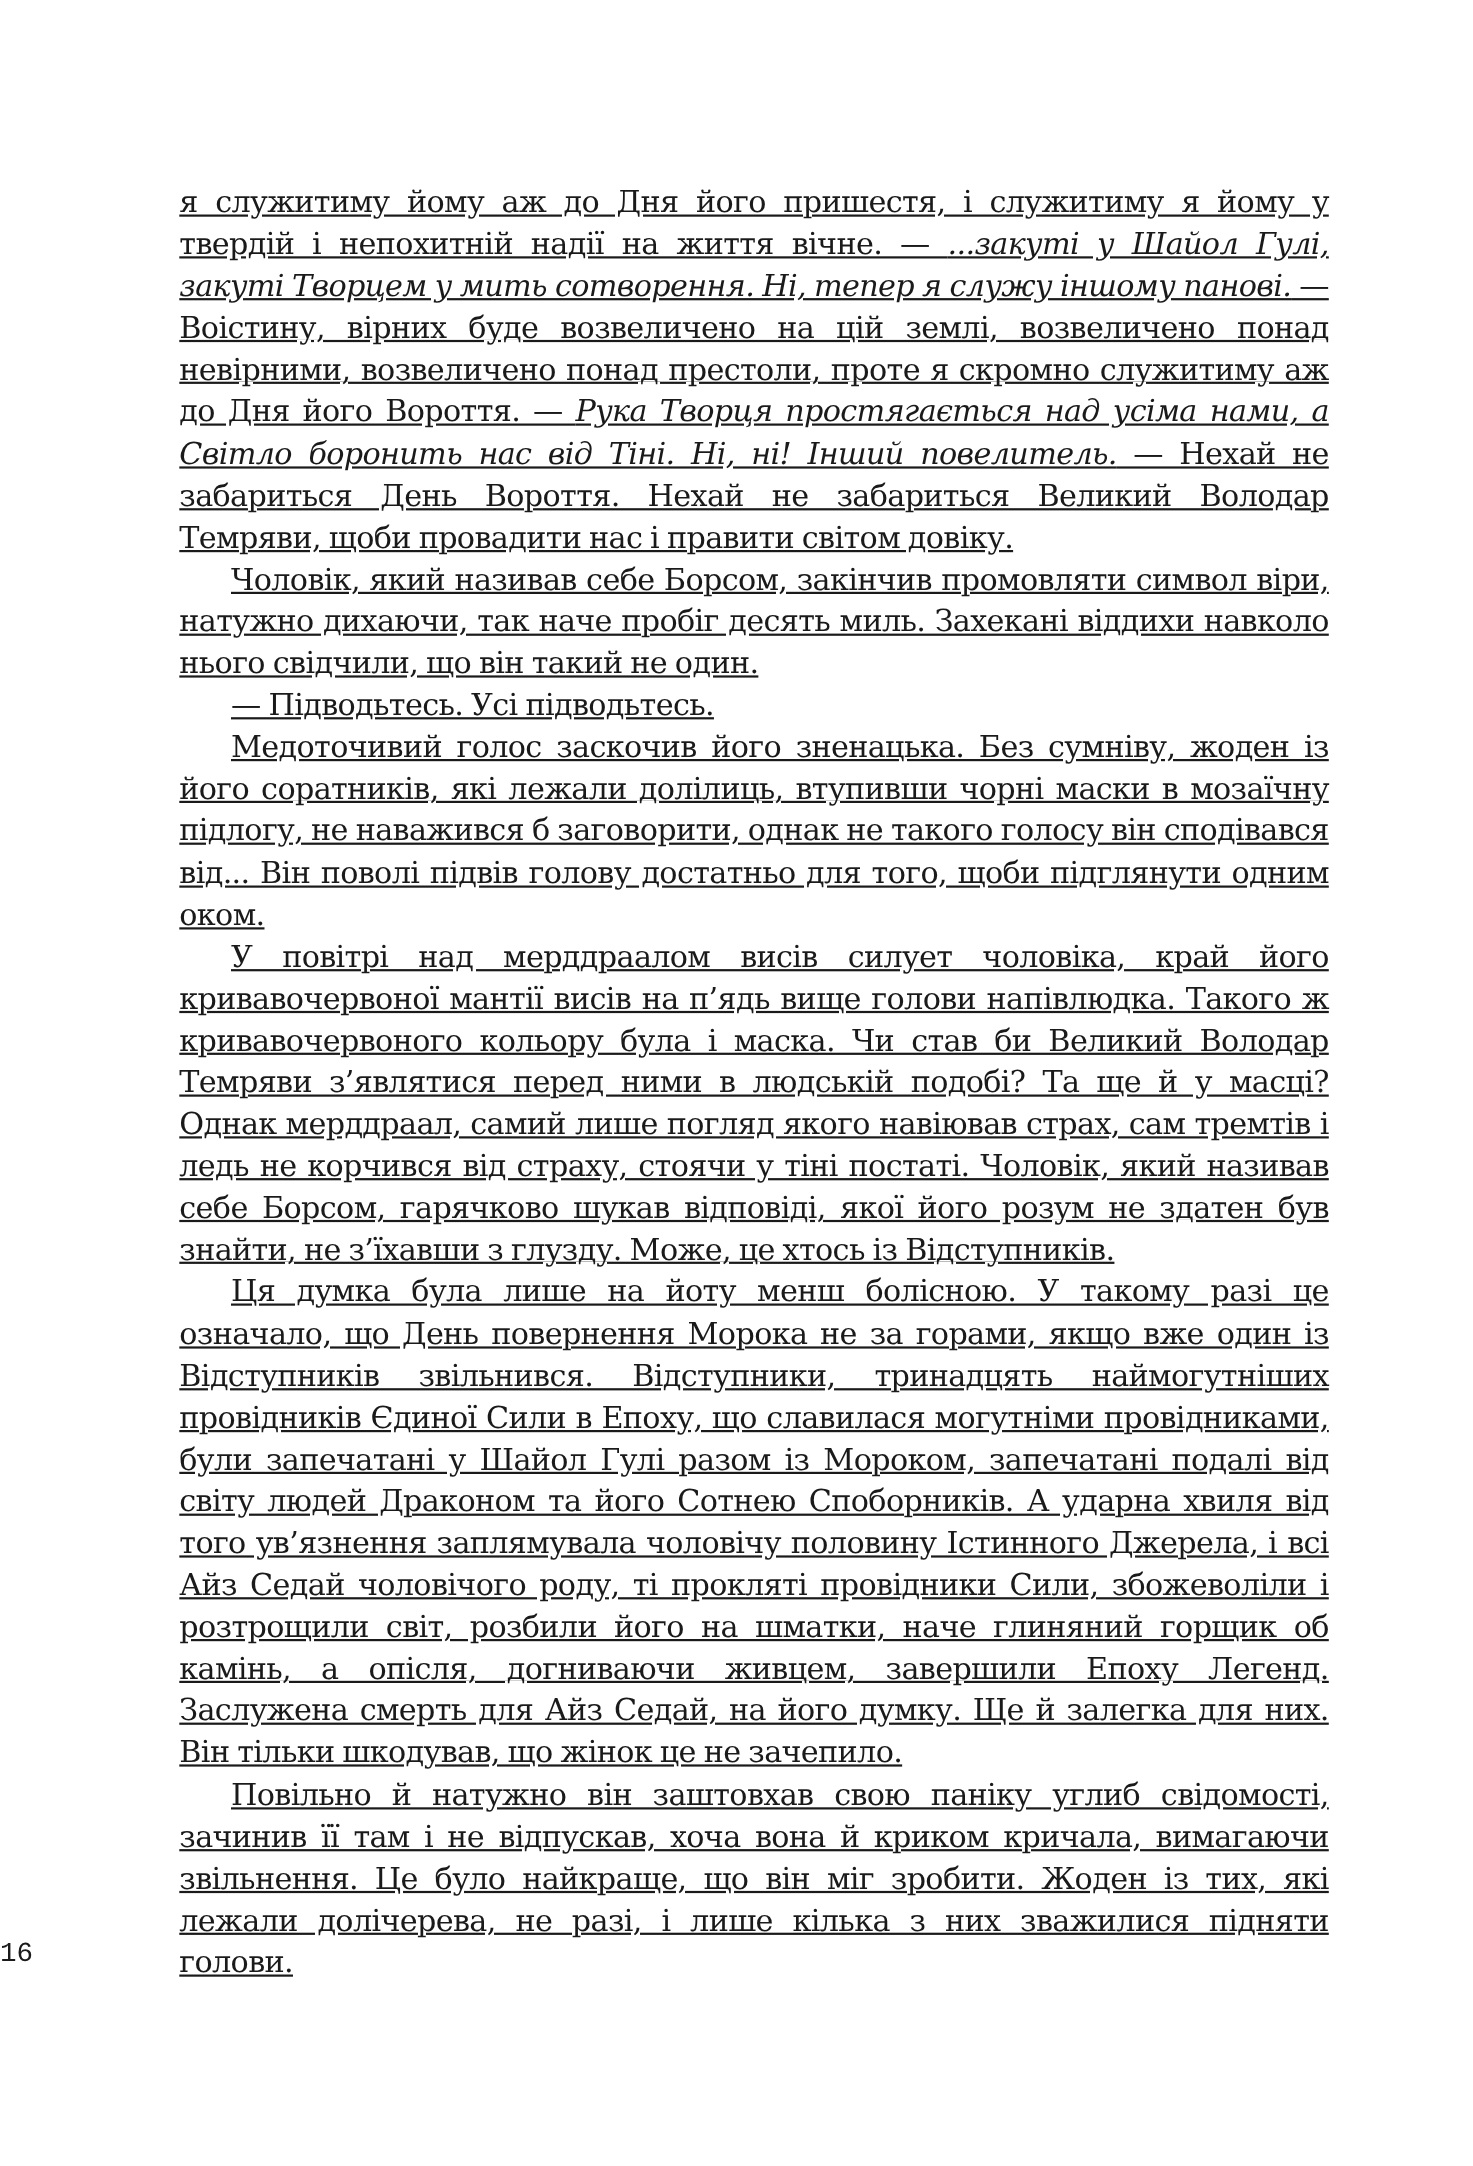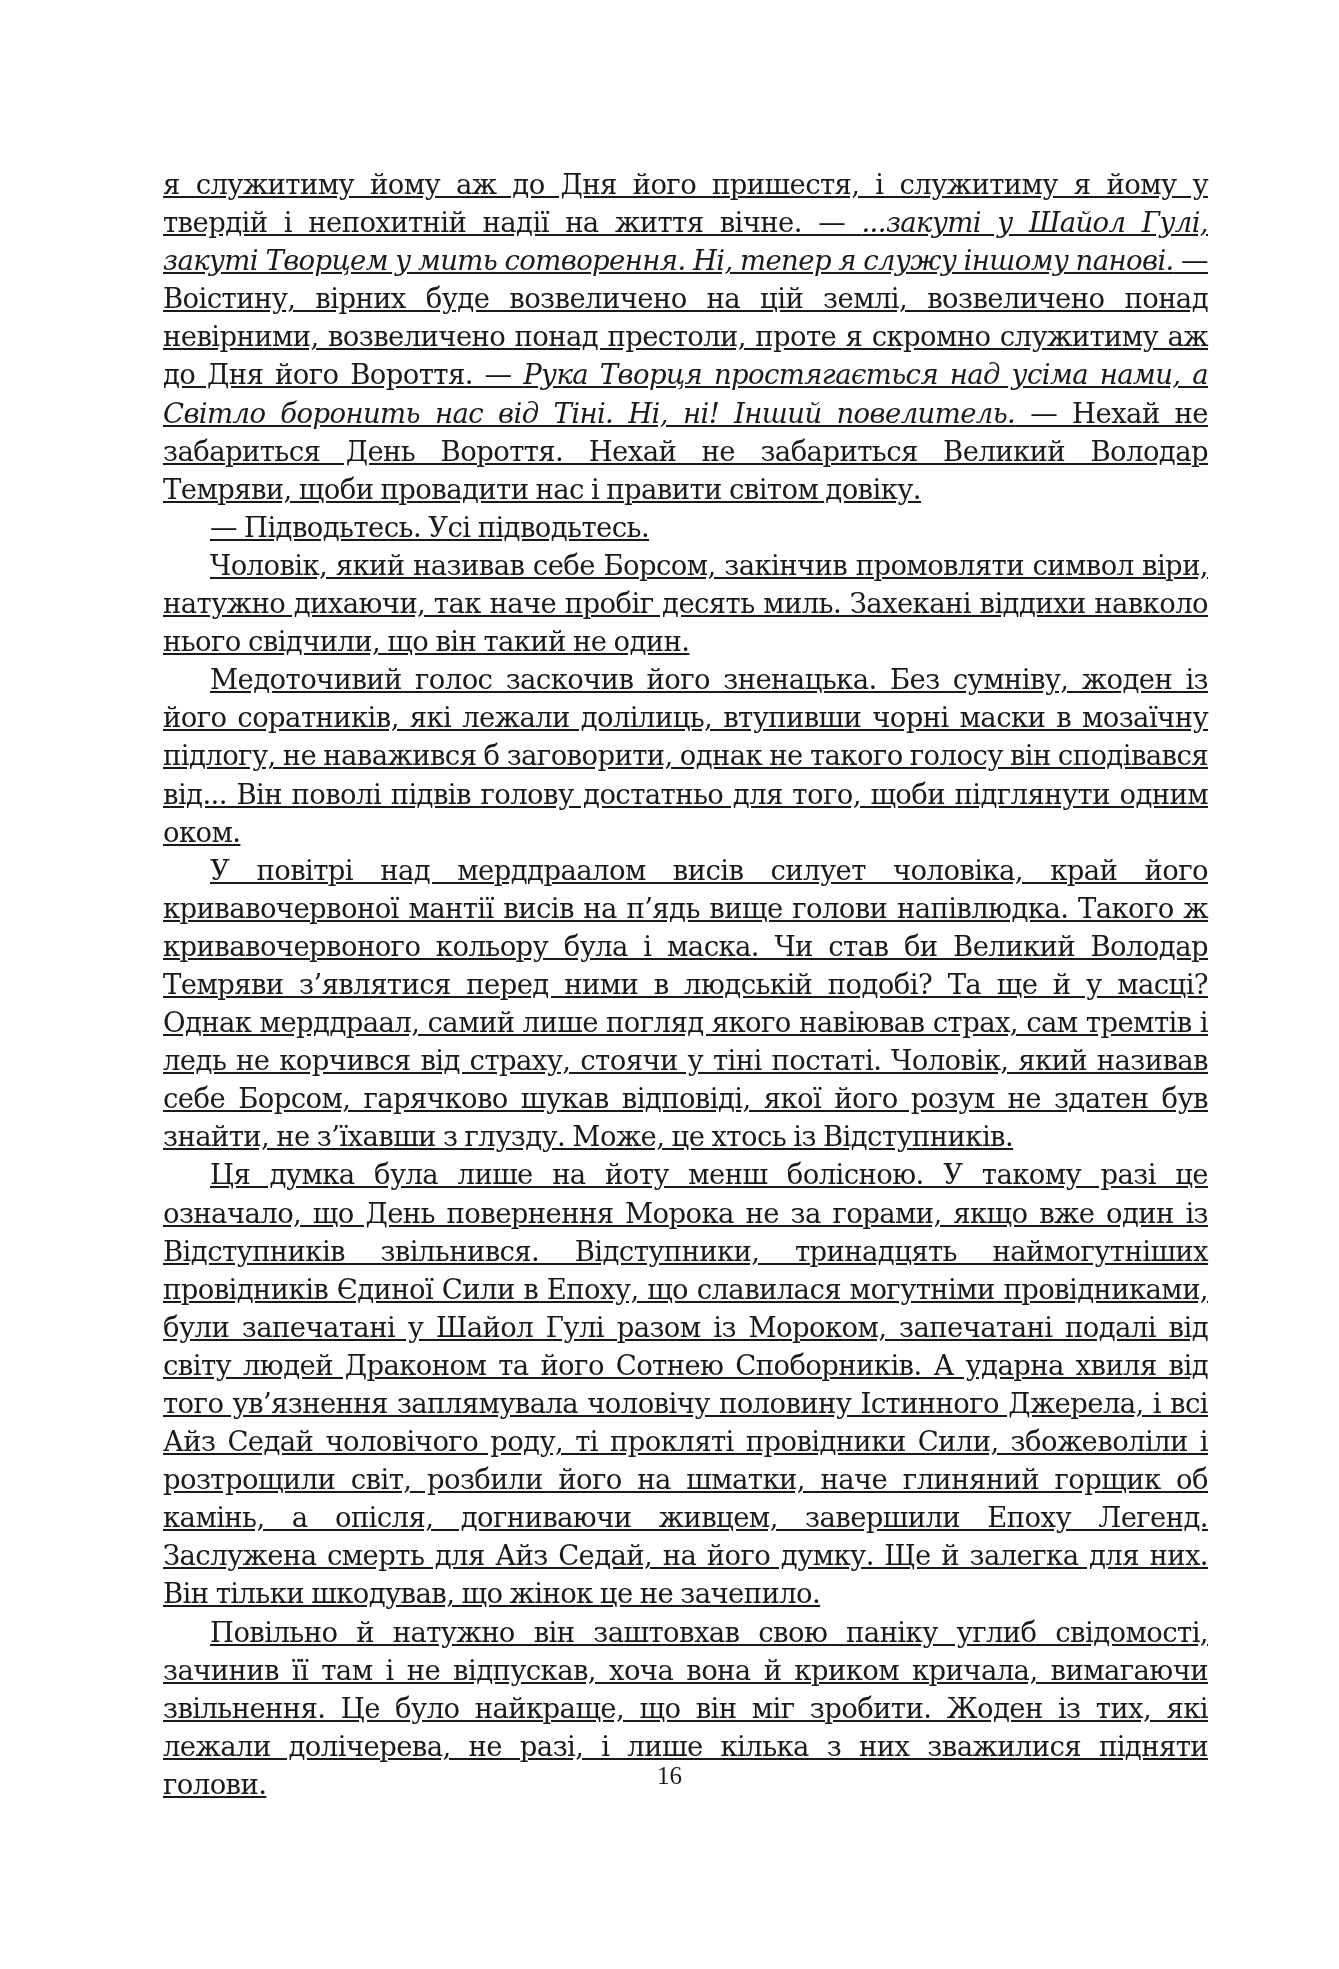--- a/index.html
+++ b/index.html
@@ -8,36 +8,36 @@
     position: absolute; left: 163px; top: 165px; width: 1045px;
     font-family: "DejaVu Serif", "Liberation Serif", serif;
     font-size: 27.5px; line-height: 38.1px; color: #1a1a1a;
     text-align: justify; letter-spacing: -0.6px; word-spacing: -1px;
   }
   .para { margin: 0; text-indent: 47px; text-decoration: underline; }
   .para.first { text-indent: 0; }
   .it { font-style: italic; }
   .page-number {
     position: absolute; left: 0; width: 1339px; top: 1762px;
-    text-align: center; font-family: Liberation Serif, serif;
+    text-align: left; font-family: Liberation Mono, monospace;
     font-size: 25px; color: #1a1a1a;
   }
 </style>
 </head>
 <body>
 
 <div class="page">
   <p class="para first">
     <span>я служитиму йому аж до Дня його пришестя, і служитиму я йому у твердій і непохитній надії на життя вічне. — </span><span class="it">...закуті у Шайол Гулі, закуті Творцем у мить сотворення. Ні, тепер я служу іншому панові.</span><span> — Воістину, вірних буде возвеличено на цій землі, возвеличено понад невірними, возвеличено понад престоли, проте я скромно служитиму аж до Дня його Вороття. — </span><span class="it">Рука Творця простягається над усіма нами, а Світло боронить нас від Тіні. Ні, ні! Інший повелитель.</span><span> — Нехай не забариться День Вороття. Нехай не забариться Великий Володар Темряви, щоби провадити нас і правити світом довіку.</span>
   </p>
   <p class="para">
-    <span>— Підводьтесь. Усі підводьтесь.</span>
+    <span>Чоловік, який називав себе Борсом, закінчив промовляти символ віри, натужно дихаючи, так наче пробіг десять миль. Захекані віддихи навколо нього свідчили, що він такий не один.</span>
   </p>
   <p class="para">
-    <span>Чоловік, який називав себе Борсом, закінчив промовляти символ віри, натужно дихаючи, так наче пробіг десять миль. Захекані віддихи навколо нього свідчили, що він такий не один.</span>
+    <span>— Підводьтесь. Усі підводьтесь.</span>
   </p>
   <p class="para">
     <span>Медоточивий голос заскочив його зненацька. Без сумніву, жоден із його соратників, які лежали долілиць, втупивши чорні маски в мозаїчну підлогу, не наважився б заговорити, однак не такого голосу він сподівався від... Він поволі підвів голову достатньо для того, щоби підглянути одним оком.</span>
   </p>
   <p class="para">
     <span>У повітрі над мерддраалом висів силует чоловіка, край його кривавочервоної мантії висів на п’ядь вище голови напівлюдка. Такого ж кривавочервоного кольору була і маска. Чи став би Великий Володар Темряви з’являтися перед ними в людській подобі? Та ще й у масці? Однак мерддраал, самий лише погляд якого навіював страх, сам тремтів і ледь не корчився від страху, стоячи у тіні постаті. Чоловік, який називав себе Борсом, гарячково шукав відповіді, якої його розум не здатен був знайти, не з’їхавши з глузду. Може, це хтось із Відступників.</span>
   </p>
   <p class="para">
     <span>Ця думка була лише на йоту менш болісною. У такому разі це означало, що День повернення Морока не за горами, якщо вже один із Відступників звільнився. Відступники, тринадцять наймогутніших провідників Єдиної Сили в Епоху, що славилася могутніми провідниками, були запечатані у Шайол Гулі разом із Мороком, запечатані подалі від світу людей Драконом та його Сотнею Споборників. А ударна хвиля від того ув’язнення заплямувала чоловічу половину Істинного Джерела, і всі Айз Седай чоловічого роду, ті прокляті провідники Сили, збожеволіли і розтрощили світ, розбили його на шматки, наче глиняний горщик об камінь, а опісля, догниваючи живцем, завершили Епоху Легенд. Заслужена смерть для Айз Седай, на його думку. Ще й залегка для них. Він тільки шкодував, що жінок це не зачепило.</span>
   </p>

